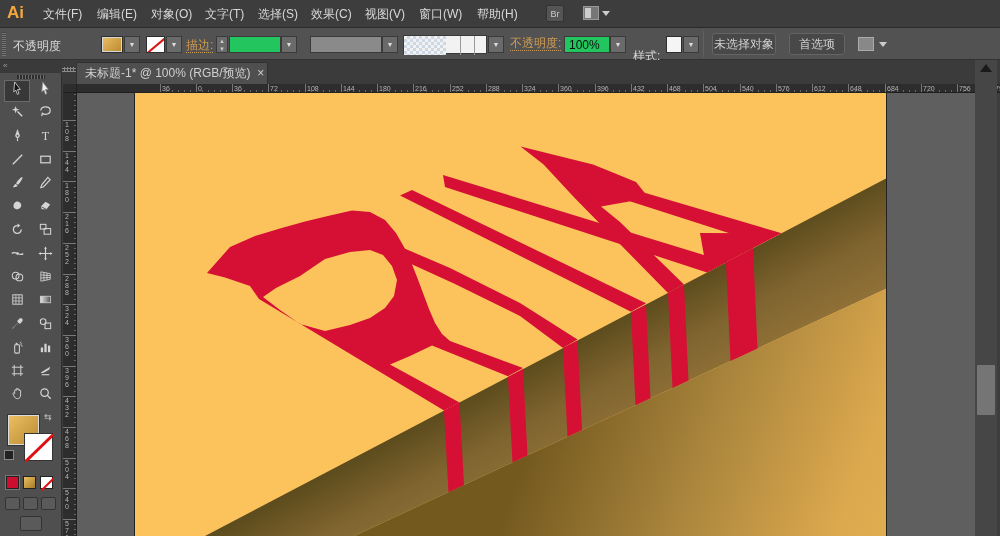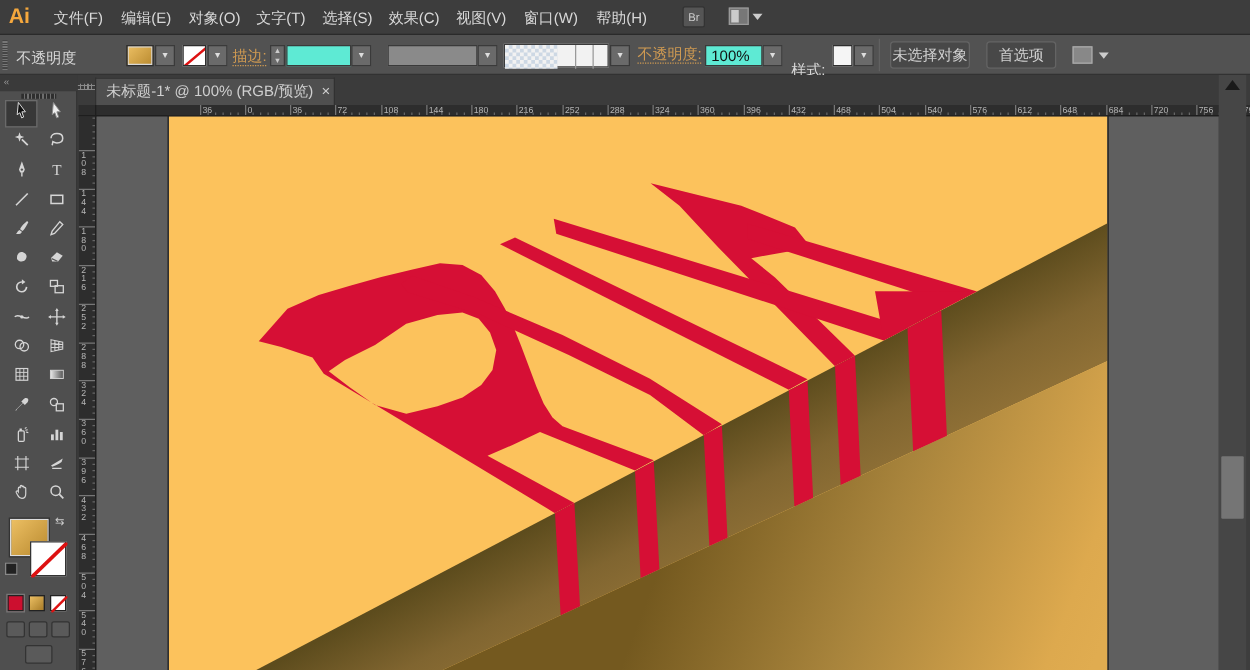--- a/index.html
+++ b/index.html
@@ -9,21 +9,21 @@
 .tabbar{position:absolute;left:0;top:60px;width:1000px;height:24px;background:#3b3b3b;}
 .tab{position:absolute;left:76px;top:62px;width:192px;height:22px;background:#4f4f4f;border:1px solid #313131;border-bottom:none;color:#cfcfcf;font-size:12px;line-height:21px;text-align:left;padding-left:8px;}
 .rulerh{position:absolute;left:63px;top:84px;width:937px;height:9px;background:#2d2d2d;border-bottom:1px solid #1e1e1e;overflow:hidden;}
 .rulerv{position:absolute;left:63px;top:93px;width:14px;height:443px;background:#2d2d2d;border-right:1px solid #1e1e1e;overflow:hidden;}
 .corner{position:absolute;left:63px;top:84px;width:14px;height:9px;background:#2d2d2d;border-right:1px solid #1e1e1e;border-bottom:1px solid #1e1e1e;}
 .paste{position:absolute;background:#5f5f5f;}
 .tools{position:absolute;left:0;top:60px;width:62px;height:476px;background:#4f4f4f;border-right:1px solid #2e2e2e;}
 .scroll{position:absolute;left:975px;top:60px;width:22px;height:476px;background:#464646;}
 .thumb{position:absolute;left:977px;top:365px;width:18px;height:50px;background:#757575;border-radius:1px;}
 .btn{position:absolute;top:33px;height:22px;background:#484848;border:1px solid #646464;border-radius:3px;color:#d0d0d0;font-size:12px;line-height:20px;text-align:center;}
-.fld{position:absolute;background:#5eead4;border:1px solid #3a3a3a;height:17px;}
+.fld{position:absolute;background:#22c55e;border:1px solid #3a3a3a;height:17px;}
 .drop{position:absolute;width:16px;height:17px;background:#6a6a6a;border:1px solid #3a3a3a;color:#ddd;font-size:7px;line-height:16px;text-align:center;}
 .olbl{position:absolute;font-size:12px;color:#cf9a52;border-bottom:1px dotted #cf9a52;line-height:14px;}
 .glbl{position:absolute;font-size:12px;color:#d8d8d8;}
 </style></head>
 <body>
 <div class="menubar"></div>
 <div class="ai">Ai</div>
 <div class="menu" style="left:43px;">文件(F)</div>
 <div class="menu" style="left:97px;">编辑(E)</div>
 <div class="menu" style="left:151px;">对象(O)</div>

